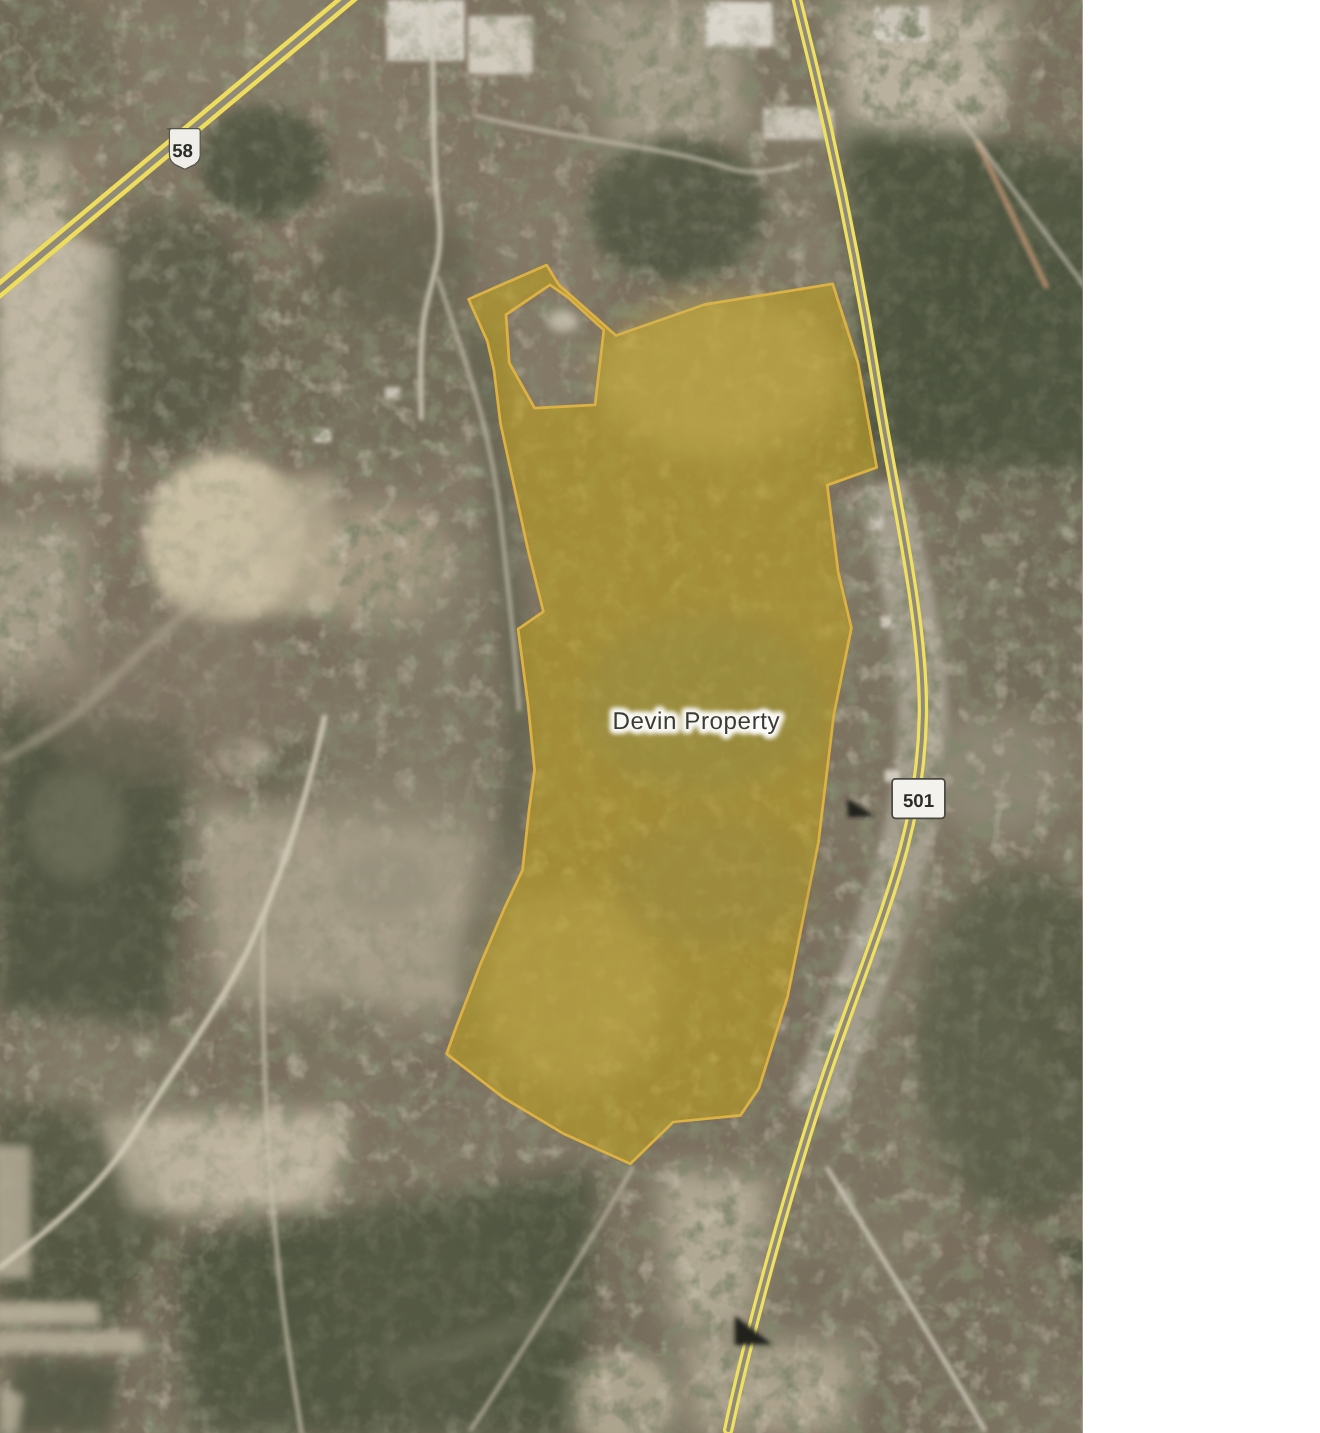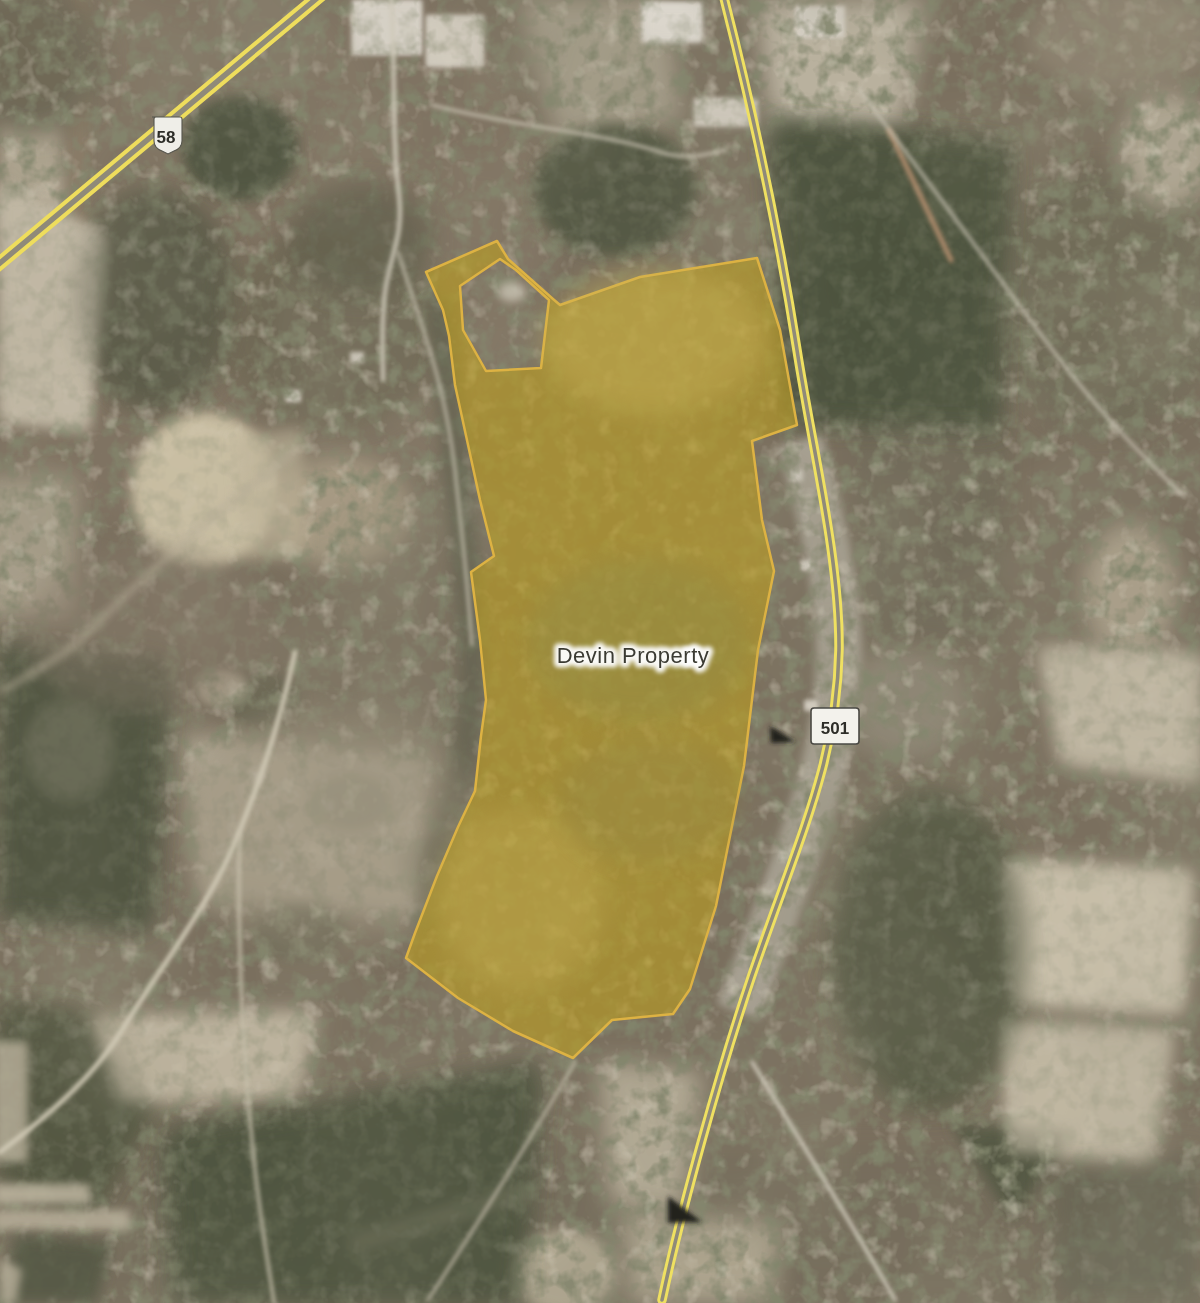--- a/index.html
+++ b/index.html
@@ -1,16 +1,16 @@
 <!DOCTYPE html>
 <html><head>
 <meta charset="utf-8">
 <style>
 html,body{margin:0;padding:0;}
-#map{position:relative;width:1200px;height:1303px;overflow:hidden;background:#786f5f;font-family:"Liberation Sans",sans-serif;}
+#map{position:relative;width:984px;height:1303px;overflow:hidden;background:#786f5f;font-family:"Liberation Sans",sans-serif;}
 svg{display:block;}
 </style>
 </head>
 <body>
 
 <div id="map">
 <svg width="1200" height="1303" viewBox="0 0 1200 1303">
 <defs>
 <filter id="b2" x="-60%" y="-60%" width="220%" height="220%">
           <feGaussianBlur stdDeviation="2"></feGaussianBlur>

